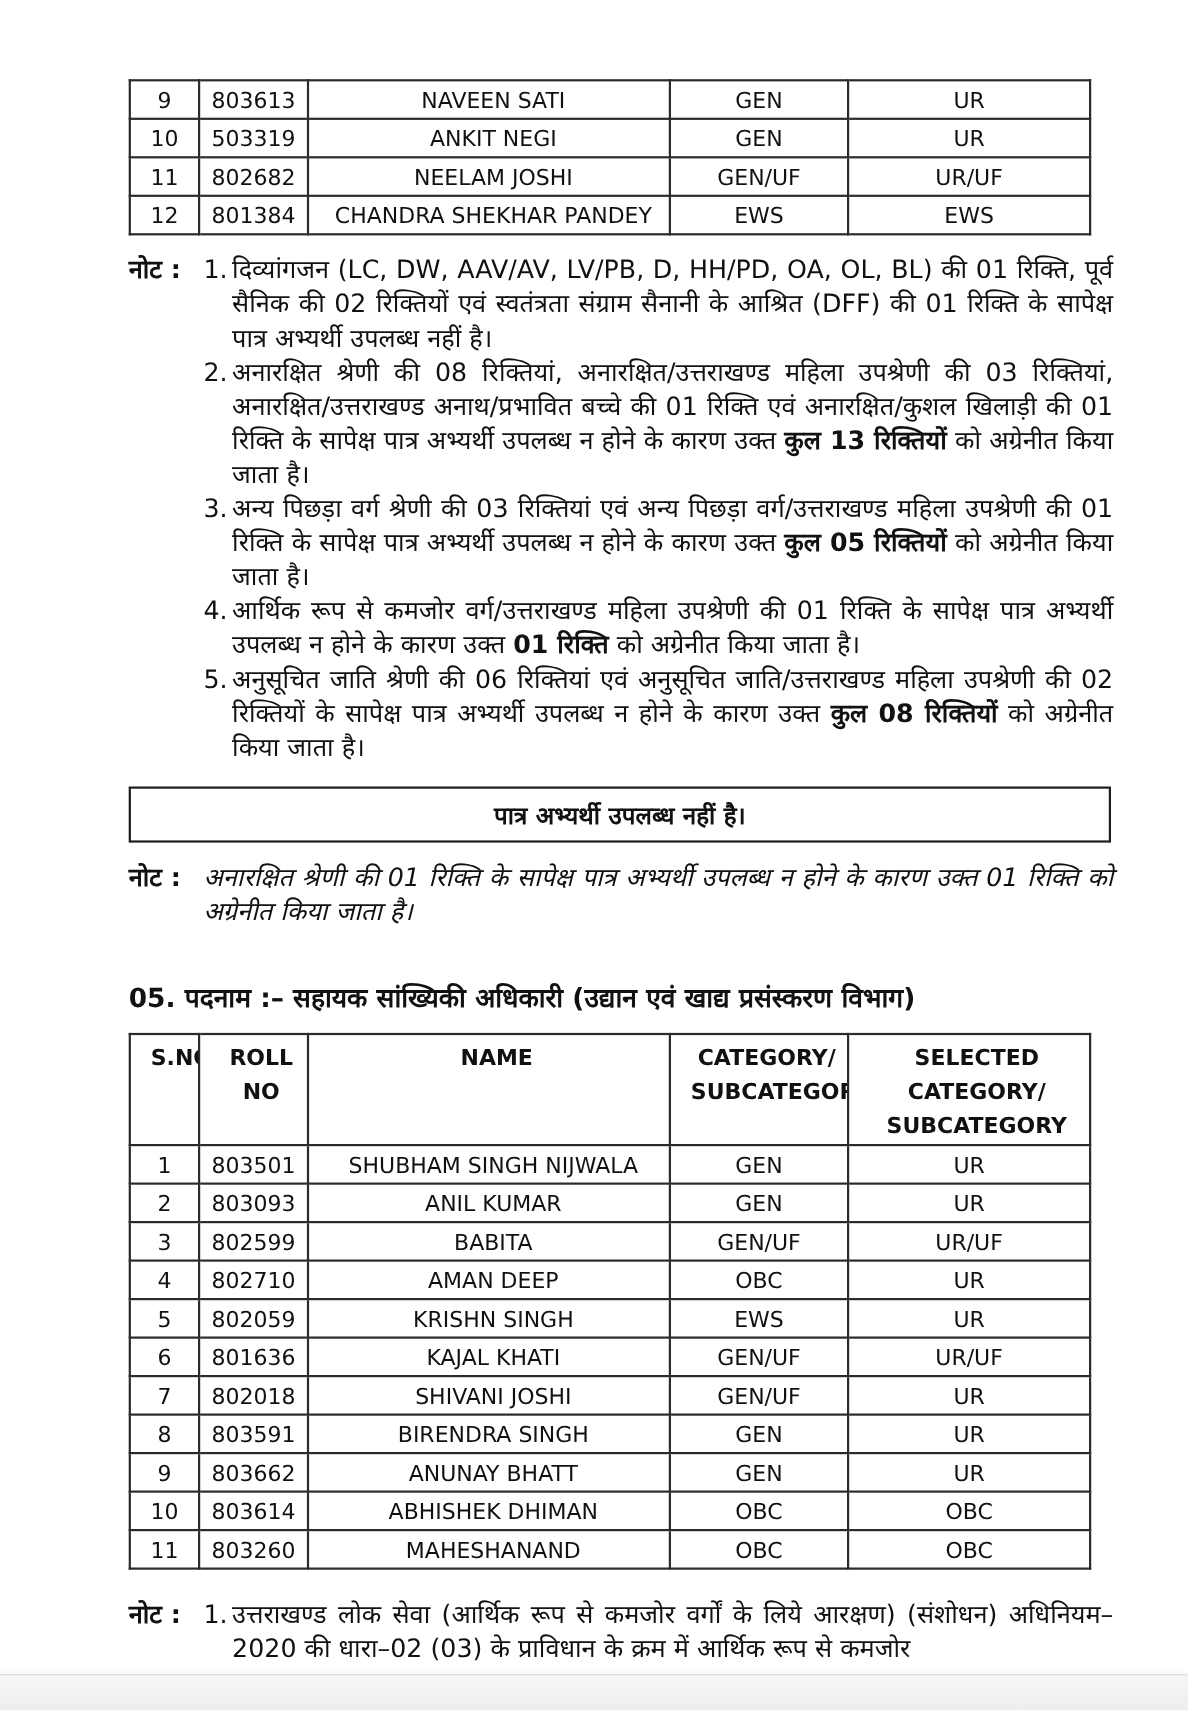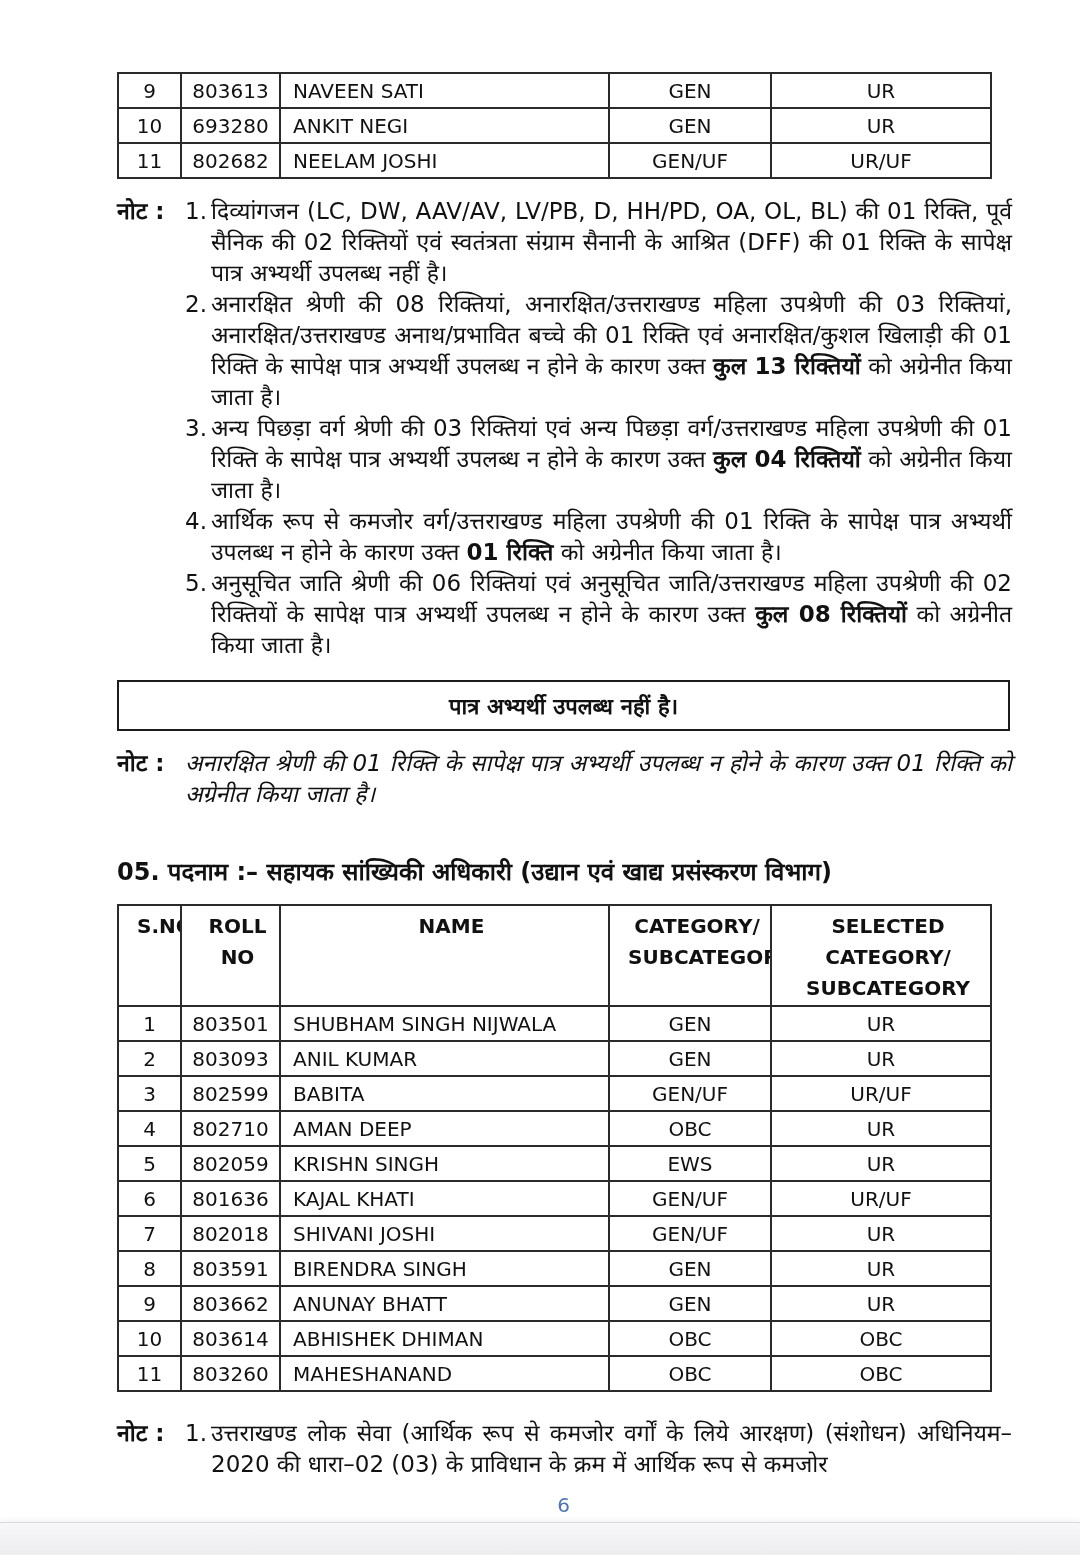--- a/index.html
+++ b/index.html
@@ -20,21 +20,21 @@
   table.data-table td, table.data-table th {
     border: 2px solid #2b2b2b; height: 35px;
     text-align: center; vertical-align: middle;
     padding: 1px 4px; font-weight: normal;
     overflow: hidden; white-space: nowrap;
   }
   table.data-table th {
     font-weight: bold; vertical-align: top;
     white-space: pre-line; line-height: 1.55; padding-top: 5px; height: 84px; padding-left: 18px;
   }
-  table.data-table td.name-cell { text-align: left; padding-left: 12px; }
+  table.data-table td.name-cell { text-align: center; padding-left: 12px; }
   .col-sno { width: 63px; } .col-roll { width: 99px; } .col-name { width: 329px; }
   .col-cat { width: 162px; } .col-sel { width: 220px; }
 
   
   .note-block { display: flex; margin-top: 17px; font-size: 23px; line-height: 31px; }
   .note-label { font-weight: bold; flex: 0 0 68px; white-space: nowrap; }
   .note-items { flex: 1; }
   .note-item { display: flex; }
   .note-num { flex: 0 0 26px; }
   .note-text { flex: 1; text-align: justify; }
@@ -83,49 +83,56 @@
       <tbody data-table="table03_continuation.rows">
           <tr>
             <td>9</td>
             <td>803613</td>
             <td class="name-cell">NAVEEN SATI</td>
             <td>GEN</td>
             <td>UR</td>
           </tr>
           <tr>
             <td>10</td>
-            <td>693280</td>
+            <td>503319</td>
             <td class="name-cell">ANKIT NEGI</td>
             <td>GEN</td>
             <td>UR</td>
           </tr>
           <tr>
             <td>11</td>
             <td>802682</td>
             <td class="name-cell">NEELAM JOSHI</td>
             <td>GEN/UF</td>
             <td>UR/UF</td>
           </tr>
+          <tr>
+            <td>12</td>
+            <td>801384</td>
+            <td class="name-cell">CHANDRA SHEKHAR PANDEY</td>
+            <td>EWS</td>
+            <td>EWS</td>
+          </tr>
         </tbody>
     </table>
 
     <div class="note-block">
       <div class="note-label">नोट :</div>
       <div class="note-items">
           <div class="note-item">
             <div class="note-num">1.</div>
             <div class="note-text"><span>दिव्यांगजन (LC, DW, AAV/AV, LV/PB,  D, HH/PD, OA, OL, BL) की 01 रिक्ति, पूर्व सैनिक की 02 रिक्तियों एवं स्वतंत्रता संग्राम सैनानी के आश्रित (DFF) की 01 रिक्ति के सापेक्ष पात्र अभ्यर्थी उपलब्ध नहीं है।</span></div>
           </div>
           <div class="note-item">
             <div class="note-num">2.</div>
             <div class="note-text"><span>अनारक्षित श्रेणी की 08 रिक्तियां, अनारक्षित/उत्तराखण्ड महिला उपश्रेणी की 03 रिक्तियां, अनारक्षित/उत्तराखण्ड अनाथ/प्रभावित बच्चे की 01 रिक्ति एवं अनारक्षित/कुशल खिलाड़ी की 01 रिक्ति के सापेक्ष पात्र अभ्यर्थी उपलब्ध न होने के कारण उक्त </span><b>कुल 13 रिक्तियों</b><span> को अग्रेनीत किया जाता है।</span></div>
           </div>
           <div class="note-item">
             <div class="note-num">3.</div>
-            <div class="note-text"><span>अन्य पिछड़ा वर्ग श्रेणी की 03 रिक्तियां एवं अन्य पिछड़ा वर्ग/उत्तराखण्ड महिला उपश्रेणी की 01 रिक्ति के सापेक्ष पात्र अभ्यर्थी उपलब्ध न होने के कारण उक्त </span><b>कुल 04 रिक्तियों</b><span> को अग्रेनीत किया जाता है।</span></div>
+            <div class="note-text"><span>अन्य पिछड़ा वर्ग श्रेणी की 03 रिक्तियां एवं अन्य पिछड़ा वर्ग/उत्तराखण्ड महिला उपश्रेणी की 01 रिक्ति के सापेक्ष पात्र अभ्यर्थी उपलब्ध न होने के कारण उक्त </span><b>कुल 05 रिक्तियों</b><span> को अग्रेनीत किया जाता है।</span></div>
           </div>
           <div class="note-item">
             <div class="note-num">4.</div>
             <div class="note-text"><span>आर्थिक रूप से कमजोर वर्ग/उत्तराखण्ड महिला उपश्रेणी की 01 रिक्ति के सापेक्ष पात्र अभ्यर्थी उपलब्ध न होने के कारण उक्त </span><b>01 रिक्ति</b><span> को अग्रेनीत किया जाता है।</span></div>
           </div>
           <div class="note-item">
             <div class="note-num">5.</div>
             <div class="note-text"><span>अनुसूचित जाति श्रेणी की 06 रिक्तियां एवं अनुसूचित जाति/उत्तराखण्ड महिला उपश्रेणी की 02 रिक्तियों के सापेक्ष पात्र अभ्यर्थी उपलब्ध न होने के कारण उक्त </span><b>कुल 08 रिक्तियों</b><span> को अग्रेनीत किया जाता है।</span></div>
           </div>
         </div>

